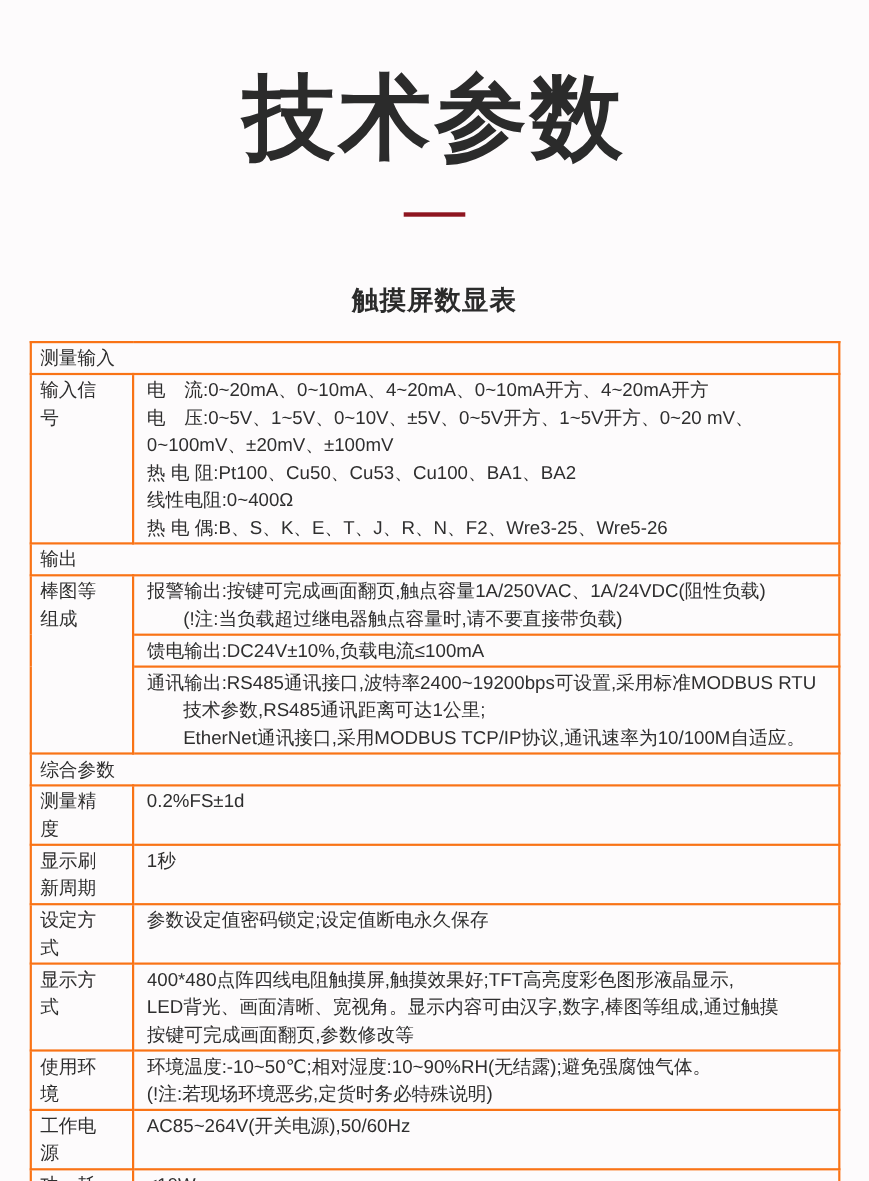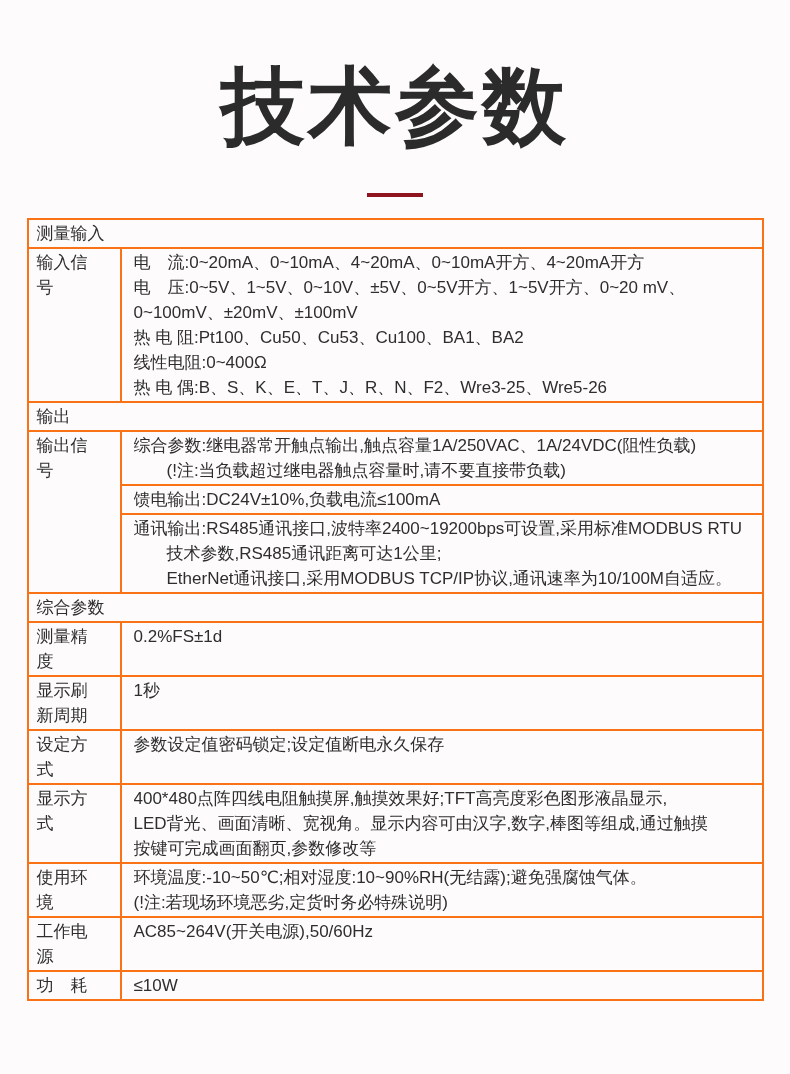--- a/index.html
+++ b/index.html
@@ -85,20 +85,21 @@
 </style>
 </head>
 <body>
 
 <div class="page">
 
   <h1 class="title">技术参数</h1>
 
   <div class="divider"></div>
 
+  <h2 class="subtitle">触摸屏数显表</h2>
 
   <table class="spec-table">
     <colgroup>
       <col class="col-label">
       <col class="col-content">
     </colgroup>
     <tbody>
 
       <tr>
         <td colspan="2" class="section">测量输入</td>
@@ -114,23 +115,23 @@
           <div class="line">线性电阻:0~400Ω</div>
           <div class="line">热 电 偶:B、S、K、E、T、J、R、N、F2、Wre3-25、Wre5-26</div>
         </td>
       </tr>
 
       <tr>
         <td colspan="2" class="section">输出</td>
       </tr>
 
       <tr>
-        <td class="label" rowspan="3">输出信号</td>
+        <td class="label" rowspan="3">棒图等组成</td>
         <td class="content">
-          <div class="line">综合参数:继电器常开触点输出,触点容量1A/250VAC、1A/24VDC(阻性负载)</div>
+          <div class="line">报警输出:按键可完成画面翻页,触点容量1A/250VAC、1A/24VDC(阻性负载)</div>
           <div class="line indent">(!注:当负载超过继电器触点容量时,请不要直接带负载)</div>
         </td>
       </tr>
       <tr>
         <td class="content">
           <div class="line">馈电输出:DC24V±10%,负载电流≤100mA</div>
         </td>
       </tr>
       <tr>
         <td class="content">

